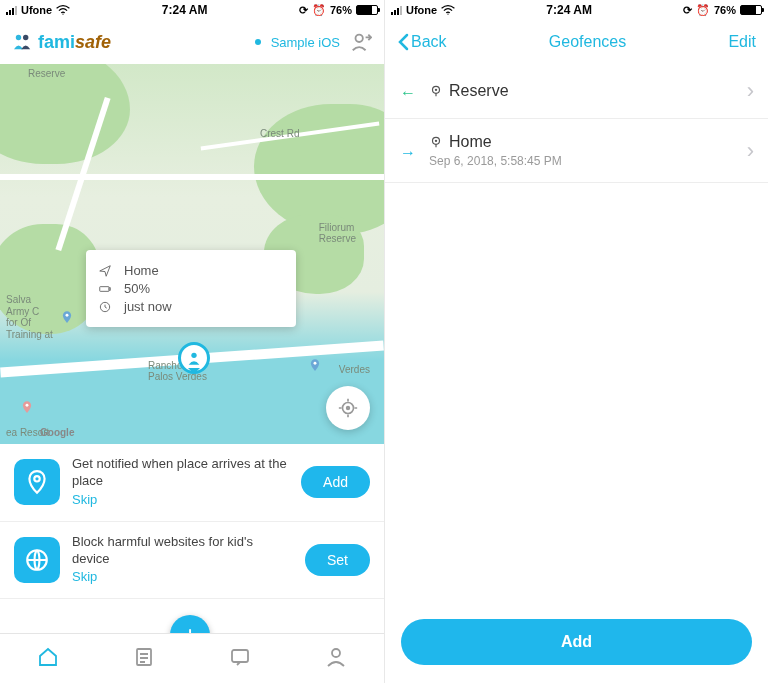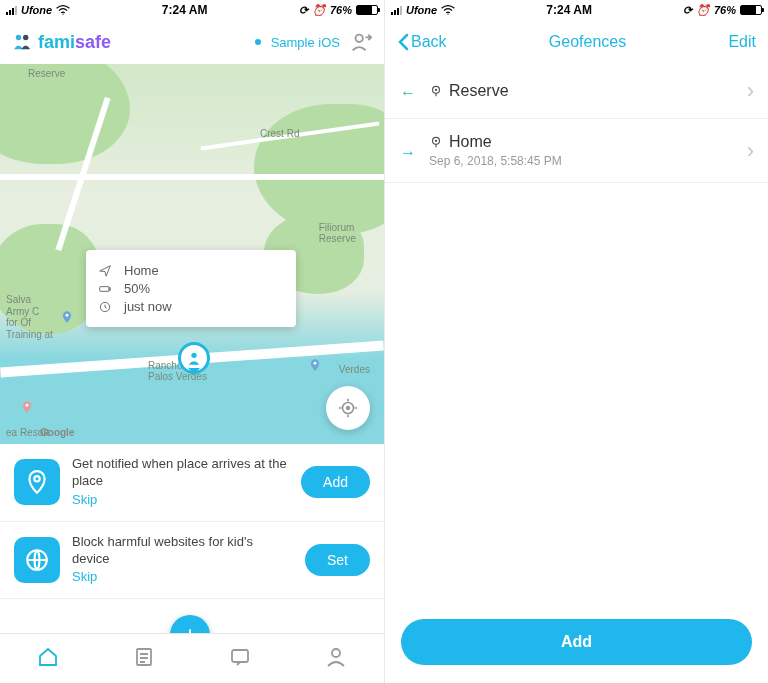--- a/index.html
+++ b/index.html
@@ -2,35 +2,35 @@
 <html><head>
 <meta charset="utf-8">
 <style>
   * { margin: 0; padding: 0; box-sizing: border-box; font-family: -apple-system, Helvetica, Arial, sans-serif; }
   body { display: flex; width: 768px; height: 683px; background: #fff; }
   .phone { width: 384px; height: 683px; position: relative; background: #fff; overflow: hidden; }
   .phone + .phone { border-left: 1px solid #e8e8e8; }
 
   
   .status-bar { height: 20px; display: flex; align-items: center; justify-content: space-between; padding: 0 6px; font-size: 11px; font-weight: 600; }
-  .status-left, .status-right { display: flex; align-items: center; gap: 4px; font-style: italic; }
+  .status-left, .status-right { display: flex; align-items: center; gap: 4px; }
   .status-time { font-size: 12px; font-weight: 700; }
   .sig { display: inline-flex; align-items: flex-end; gap: 1px; }
   .sig i { width: 2px; background: #000; display: inline-block; }
   .sig i:nth-child(1){height:3px}.sig i:nth-child(2){height:5px}.sig i:nth-child(3){height:7px}.sig i:nth-child(4){height:9px;background:#bbb}
   .wifi-ic { width: 14px; height: 10px; }
   .batt { width: 22px; height: 10px; border: 1px solid #000; border-radius: 2px; position: relative; }
   .batt::after { content:""; position:absolute; right:-3px; top:2px; width:2px; height:4px; background:#000; border-radius:0 1px 1px 0; }
   .batt i { display:block; height:100%; width:76%; background:#000; }
 
   
   .hdr1 { height: 44px; display:flex; align-items:center; justify-content:space-between; padding: 0 12px; }
   .logo { display:flex; align-items:center; gap:4px; font-weight:700; font-size:18px; }
   .logo .fami { color:#20b8e0; }
-  .logo .safe { color:#8b5cf6; }
+  .logo .safe { color:#a16207;font-style:italic; }
   .hdr1-right { display:flex; align-items:center; gap:10px; color:#20b8e0; font-size:13px;justify-content:space-between; }
   .dot { width:6px;height:6px;background:#20b8e0;border-radius:50%; }
 
   
   .map { position: relative; height: 380px; background: linear-gradient(180deg,#d2e8c8 0%, #e7efe0 35%, #e5eee0 60%, #87d7e0 78%, #87d7e0 100%); overflow:hidden; }
   .greenblob { position:absolute; background:#b5dca5; border-radius: 60% 50% 55% 65%; }
   .gb1{top:-20px;left:-30px;width:160px;height:120px;border-radius:50% 60% 50% 50%;}
   .gb2{top:40px;right:-30px;width:160px;height:130px;}
   .gb3{top:160px;left:-10px;width:110px;height:110px;}
   .gb4{top:150px;right:20px;width:100px;height:80px;}

